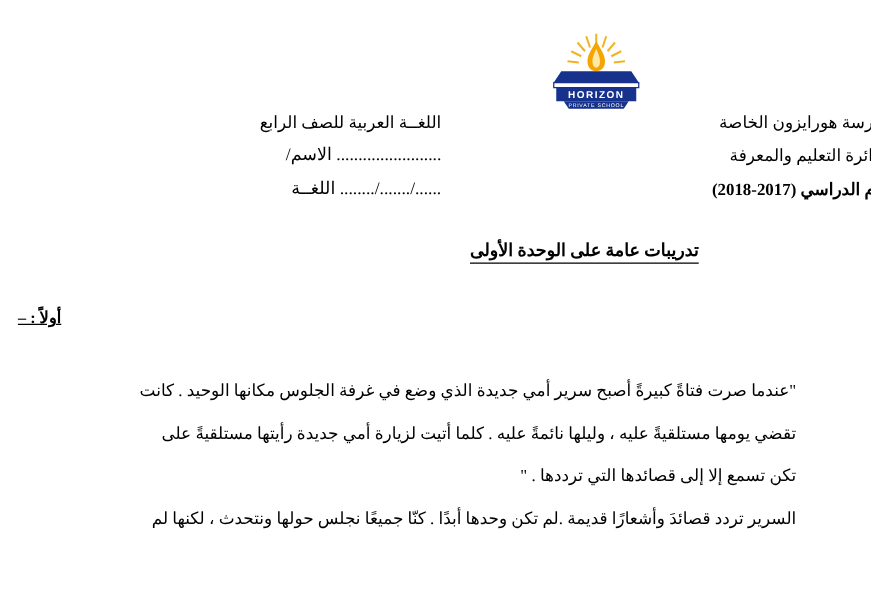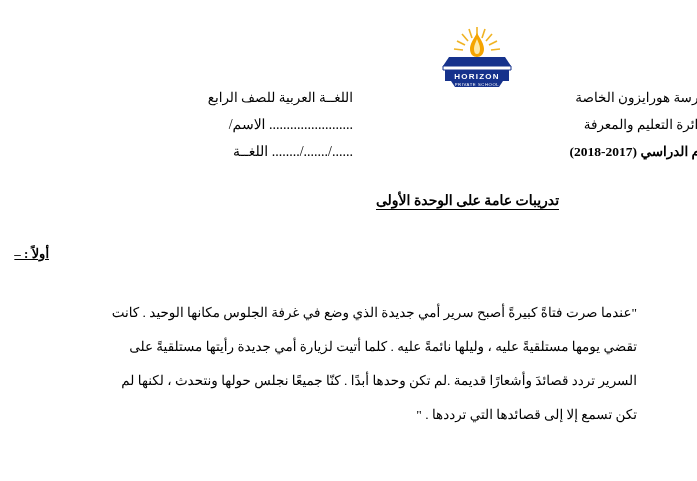--- a/index.html
+++ b/index.html
@@ -183,18 +183,18 @@
   </div>
 
   <div class="section-label">
     <u>أولاً : –</u>
   </div>
 
   <div class="passage">
     <p>
       <span class="ln ln1">"عندما صرت فتاةً كبيرةً أصبح سرير أمي جديدة الذي وضع في غرفة الجلوس مكانها الوحيد  .  كانت</span>
       <span class="ln">تقضي يومها مستلقيةً عليه ، وليلها نائمةً عليه . كلما أتيت لزيارة أمي جديدة رأيتها مستلقيةً على</span>
+      <span class="ln ln-end">تكن تسمع إلا إلى قصائدها التي ترددها  . "</span>
       <span class="ln">السرير تردد قصائدَ وأشعارًا قديمة .لم تكن وحدها أبدًا . كنّا جميعًا نجلس حولها ونتحدث ، لكنها لم</span>
-      <span class="ln ln-end">تكن تسمع إلا إلى قصائدها التي ترددها  . "</span>
     </p>
   </div>
 
 </div>
 
 </body></html>

